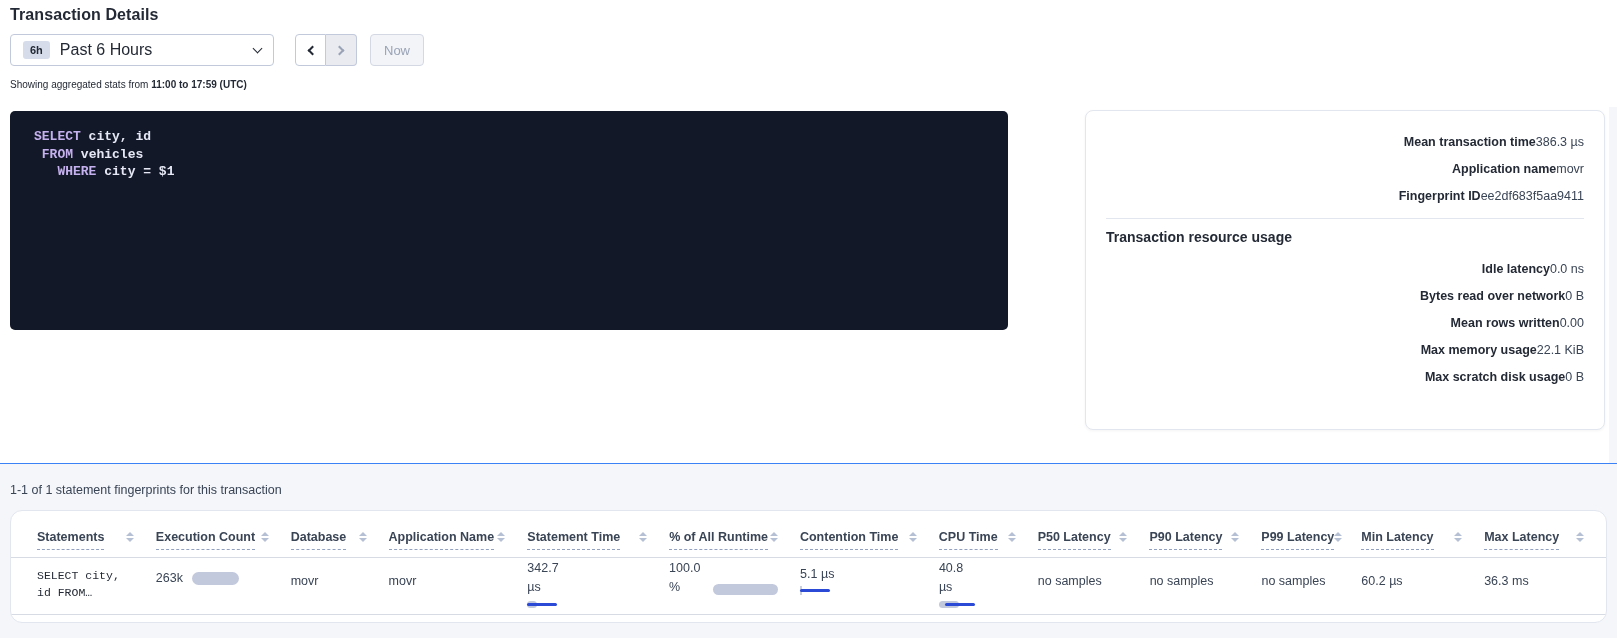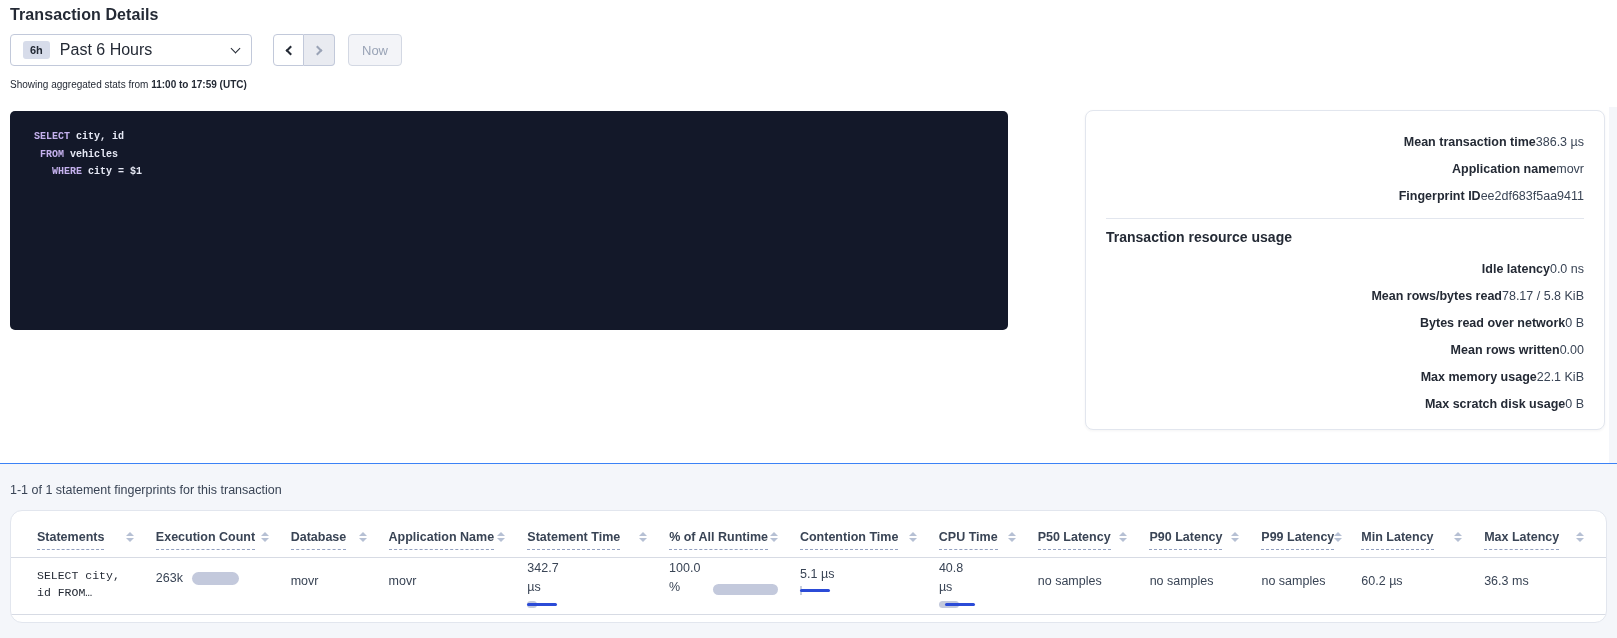--- a/index.html
+++ b/index.html
@@ -11,21 +11,21 @@
     position: relative;
     overflow: hidden;
   }
   .top-section { position:absolute; left:0; top:0; width:1617px; height:463px; background:var(--page_bg,#fff); }
   .right-gutter { position:absolute; right:0; top:107px; width:8px; height:356px; background:var(--section_bg,#f4f6fa); }
 
   .page-title { position:absolute; left:10px; top:6px; font-size:16px; font-weight:700; color:var(--text_dark,#242a35); letter-spacing:.1px; }
 
   .controls { position:absolute; left:10px; top:34px; height:32px; display:flex; align-items:stretch; }
   .time-selector {
-    width:242px; background:#fff; border:1px solid #c2c9da; border-radius:4px;
+    width:264px; background:#fff; border:1px solid #c2c9da; border-radius:4px;
     display:flex; align-items:center; padding:0 12px; cursor:pointer;
   }
   .time-badge { background:#d7dcea; color:var(--text_dark,#242a35); font-size:11px; font-weight:700; padding:3px 7px; border-radius:3px; }
   .time-label { margin-left:10px; font-size:16px; color:var(--text_dark,#242a35); }
   .chevron-down { width:7px; height:7px; border-right:1.5px solid #242a35; border-bottom:1.5px solid #242a35; transform:rotate(45deg); margin-left:auto; margin-top:-3px; }
 
   .arrow-group { display:flex; margin-left:21px; }
   .arrow-btn { width:31px; border:1px solid #c2c9da; background:#fff; display:flex; align-items:center; justify-content:center; cursor:pointer; }
   .arrow-btn.prev { border-radius:4px 0 0 4px; color:#242a35; }
   .arrow-btn.next { border-radius:0 4px 4px 0; border-left:none; background:#e9ebf1; color:#9aa3b6; }
@@ -35,21 +35,21 @@
 
   .now-btn { margin-left:13px; padding:0 13px; border:1px solid #d3d8e3; background:#f3f4f8; color:var(--text_muted,#99a3b6); font-size:13px; border-radius:4px; font-family:inherit; cursor:pointer; }
 
   .subheader { position:absolute; left:10px; top:79px; font-size:10px; color:var(--text_dark,#242a35); }
   .subheader b { font-weight:700; }
 
   .sql-box {
     position:absolute; left:10px; top:111px; width:998px; height:219px;
     background:var(--sql_bg,#131829); border-radius:5px; padding:17px 24px;
     font-family:"Liberation Mono","DejaVu Sans Mono",monospace;
-    font-size:10px; line-height:17.5px; font-weight:700;
+    font-size:13px; line-height:17.5px; font-weight:700;
   }
   .sql-line { white-space:pre; color:var(--sql_text,#e6e9f5); }
   .sql-line .kw { color:var(--sql_keyword,#c5b1ee); }
   .sql-line span { white-space:pre; }
 
   .summary-card {
     position:absolute; left:1085px; top:110px; width:520px; height:320px;
     background:#fff; border:1px solid var(--card_border,#e2e6ee); border-radius:8px;
     box-shadow:0 1px 3px rgba(36,42,53,.05);
     padding:17px 20px 14px 20px;
@@ -150,24 +150,20 @@
         </div>
       </div>
     <div class="divider"></div>
     <h2 class="resource-heading">Transaction resource usage</h2>
     <div>
         <div class="stat-row">
           <span class="stat-label">Idle latency</span>
           <span class="stat-value">0.0 ns</span>
         </div>
         <div class="stat-row">
-          <span class="stat-label">Mean rows/bytes read</span>
-          <span class="stat-value">78.17 / 5.8 KiB</span>
-        </div>
-        <div class="stat-row">
           <span class="stat-label">Bytes read over network</span>
           <span class="stat-value">0 B</span>
         </div>
         <div class="stat-row">
           <span class="stat-label">Mean rows written</span>
           <span class="stat-value">0.00</span>
         </div>
         <div class="stat-row">
           <span class="stat-label">Max memory usage</span>
           <span class="stat-value">22.1 KiB</span>

